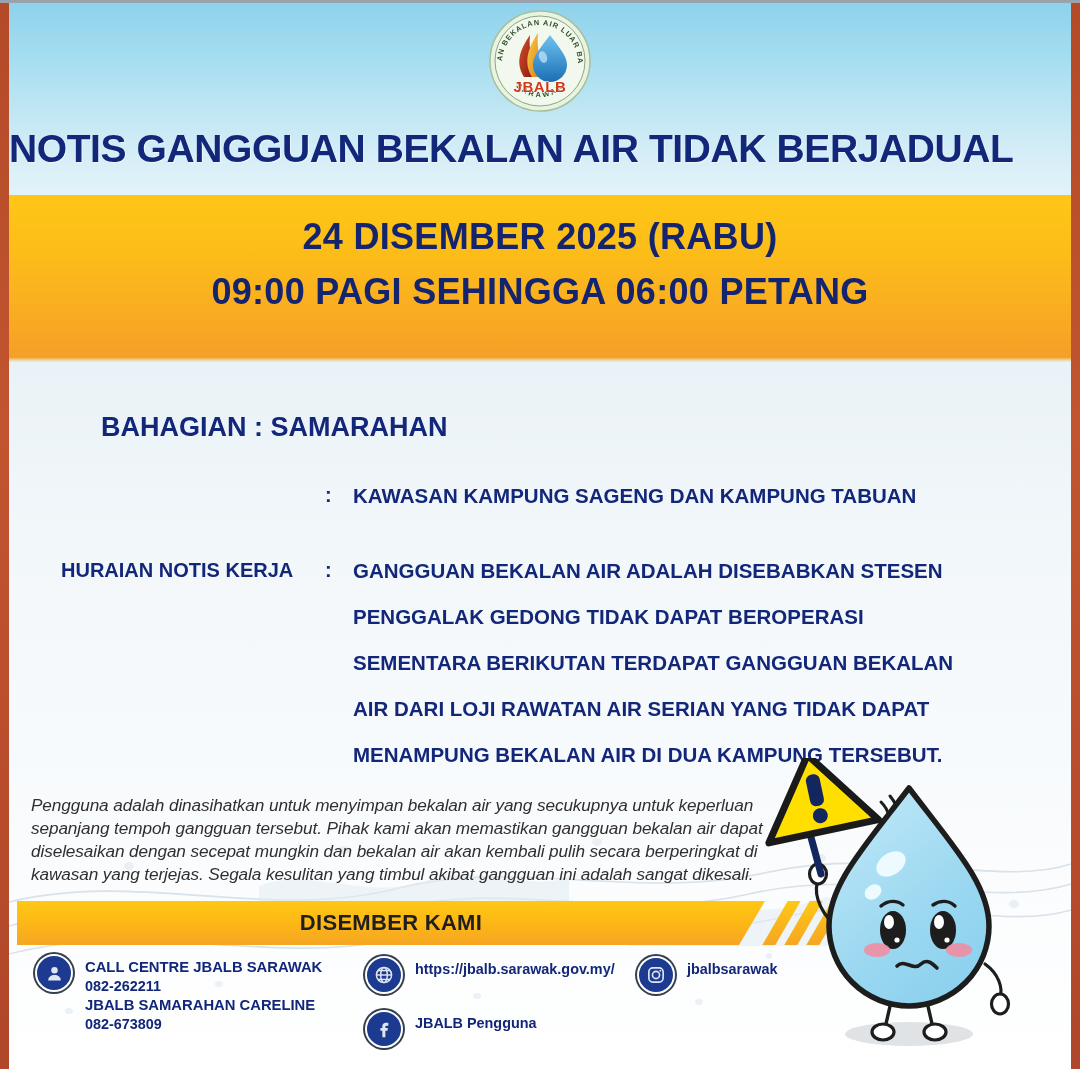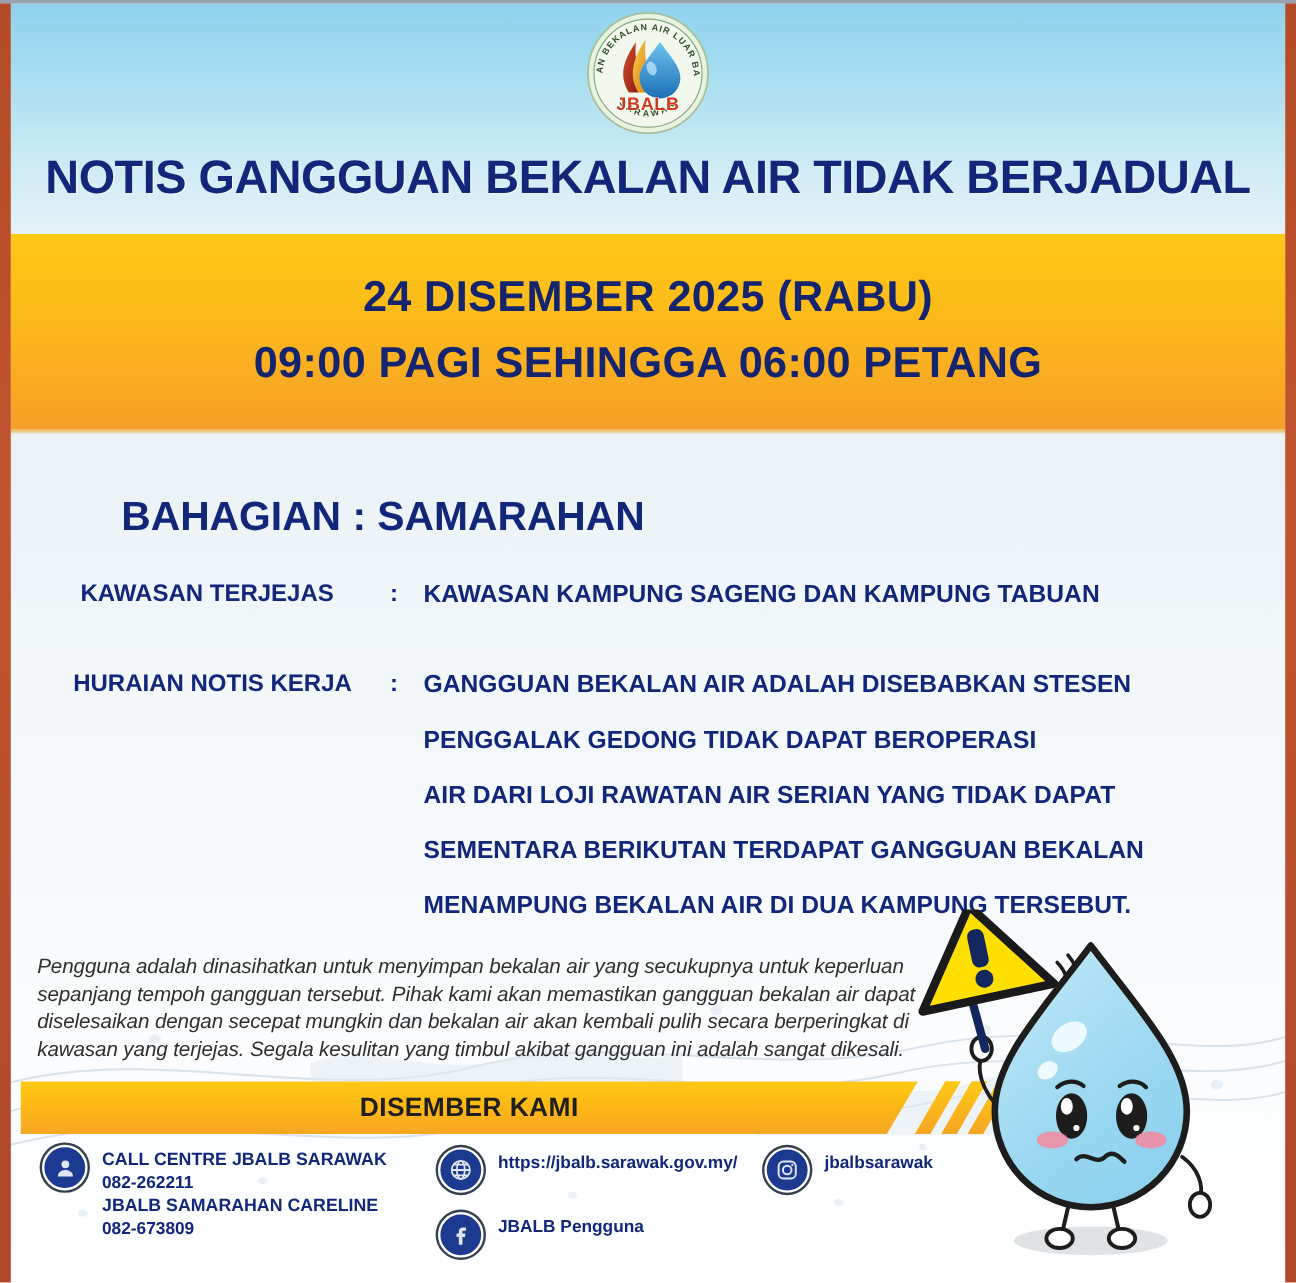--- a/index.html
+++ b/index.html
@@ -34,42 +34,42 @@
     background: linear-gradient(180deg,
         #8fd2ec 0%, #a2dcf0 25%, #bfe6f3 55%, #d6eef7 80%, #e3f3f9 100%);
     overflow: hidden;
   }
   .logo-wrap {
     position: absolute; left: 50%; top: 6px; transform: translateX(-50%);
     width: 104px; height: 104px;
   }
   .poster-title {
     position: absolute; left: 0; right: 0; top: 124px;
-    text-align: center;
+    text-align: left;
     font-size: 39px; font-weight: bold;
     letter-spacing: -0.4px;
     color: #13277a;
     font-family: "Liberation Sans", sans-serif;
     text-shadow: 1px 1px 0 rgba(255,255,255,0.55);
     white-space: nowrap;
   }
 
   
   .date-band {
     position: absolute; left: 9px; top: 195px; width: 1062px; height: 163px;
     background: linear-gradient(180deg, #ffc617 0%, #fcbd18 35%, #f9ab22 75%, #f59f27 100%);
     color: #15246e;
   }
   .date-band .line {
     text-align: center;
     font-size: 36px; font-weight: bold;
     letter-spacing: 0.3px;
     white-space: nowrap;
   }
-  .date-band .line1 { margin-top: 31px; }
+  .date-band .line1 { margin-top: 21px; }
   .date-band .line2 { margin-top: 13px; }
   .band-under {
     position: absolute; left: 9px; top: 358px; width: 1062px; height: 4px;
     background: linear-gradient(180deg,#f0b44a,#e7eff2);
   }
 
   
   .body-area {
     position: absolute; left: 9px; top: 362px; width: 1062px; height: 704px;
     background: linear-gradient(180deg,#eaf2f7 0%, #f2f7fa 25%, #f7fafc 55%, #ffffff 100%);
@@ -78,21 +78,21 @@
   
   .splash {
     position: absolute; left: 0; bottom: 30px; width: 1062px; height: 230px;
     opacity: 0.55;
     pointer-events: none;
   }
 
   .locations { position: absolute; left: 0; top: 28px; width: 1062px; height: 60px; }
   .bahagian {
     position: absolute; left: 92px; top: 22px;
-    font-size: 34px; font-weight: bold; color: #13277a; white-space: nowrap;
+    font-size: 27px; font-weight: bold; color: #13277a; white-space: nowrap;
   }
   .daerah {
     position: absolute; left: 630px; top: 10px;
     font-size: 27px; font-weight: bold; color: #13277a; white-space: nowrap;
   }
 
   .row-label {
     position: absolute;
     font-size: 20px; font-weight: bold; color: #13277a; white-space: nowrap;
   }
@@ -249,31 +249,30 @@
       <g fill="#cddeea" opacity="0.55">
         <path d="M250 80 C 300 60, 360 96, 420 74 C 470 56, 520 88, 560 70 L 560 120 L 250 120 Z"></path>
         <path d="M620 104 C 680 82, 740 118, 800 96 C 850 78, 900 110, 950 92 L 950 140 L 620 140 Z"></path>
       </g>
     </svg>
 
     <div class="locations">
       <div class="bahagian">BAHAGIAN : SAMARAHAN</div>
     </div>
 
-    <div class="row-label kawasan-label">KAWASAN TERJEJAS</div>
     <div class="row-colon kawasan-colon">:</div>
     <div class="row-value kawasan-value">KAWASAN KAMPUNG SAGENG DAN KAMPUNG TABUAN</div>
 
     <div class="row-label huraian-label">HURAIAN NOTIS KERJA</div>
     <div class="row-colon huraian-colon">:</div>
     <div class="huraian-lines">
       <div>GANGGUAN BEKALAN AIR ADALAH DISEBABKAN STESEN</div>
       <div>PENGGALAK GEDONG TIDAK DAPAT BEROPERASI</div>
+      <div>SEMENTARA BERIKUTAN TERDAPAT GANGGUAN BEKALAN</div>
       <div>AIR DARI LOJI RAWATAN AIR SERIAN YANG TIDAK DAPAT</div>
-      <div>SEMENTARA BERIKUTAN TERDAPAT GANGGUAN BEKALAN</div>
       <div>MENAMPUNG BEKALAN AIR DI DUA KAMPUNG TERSEBUT.</div>
     </div>
 
     <div class="advisory">Pengguna adalah dinasihatkan untuk menyimpan bekalan air yang secukupnya untuk keperluan sepanjang tempoh gangguan tersebut. Pihak kami akan memastikan gangguan bekalan air dapat diselesaikan dengan secepat mungkin dan bekalan air akan kembali pulih secara berperingkat di kawasan yang terjejas. Segala kesulitan yang timbul akibat gangguan ini adalah sangat dikesali.</div>
 
     <div class="contact-banner">
       <span>DISEMBER KAMI</span>
     </div>
     <div class="stripe s1"></div>
     <div class="stripe s2"></div>

